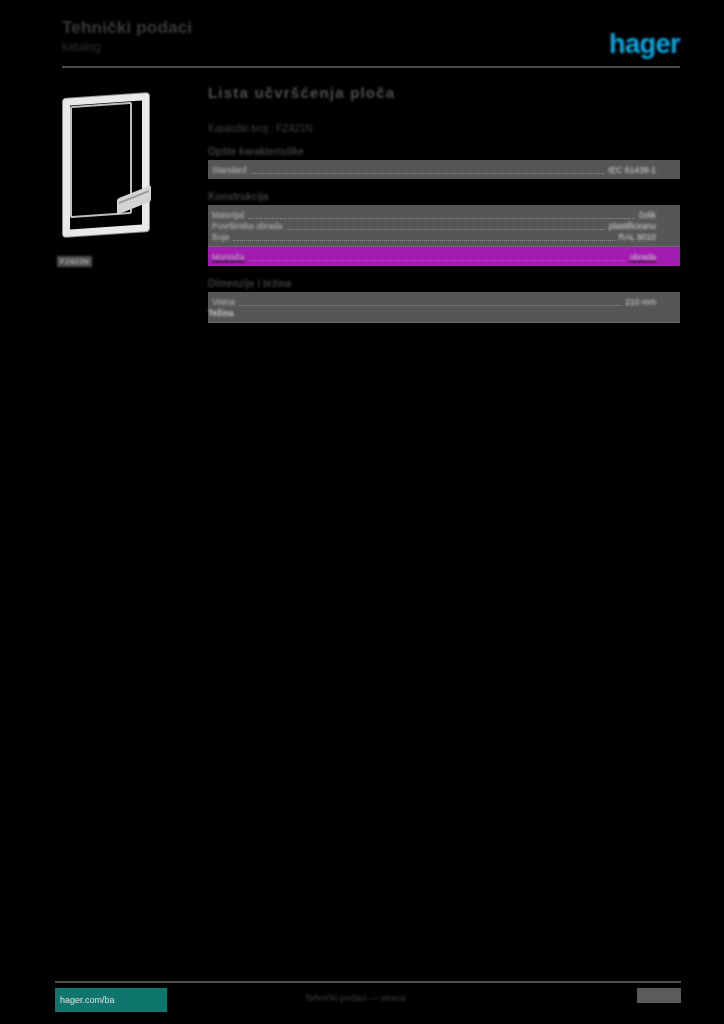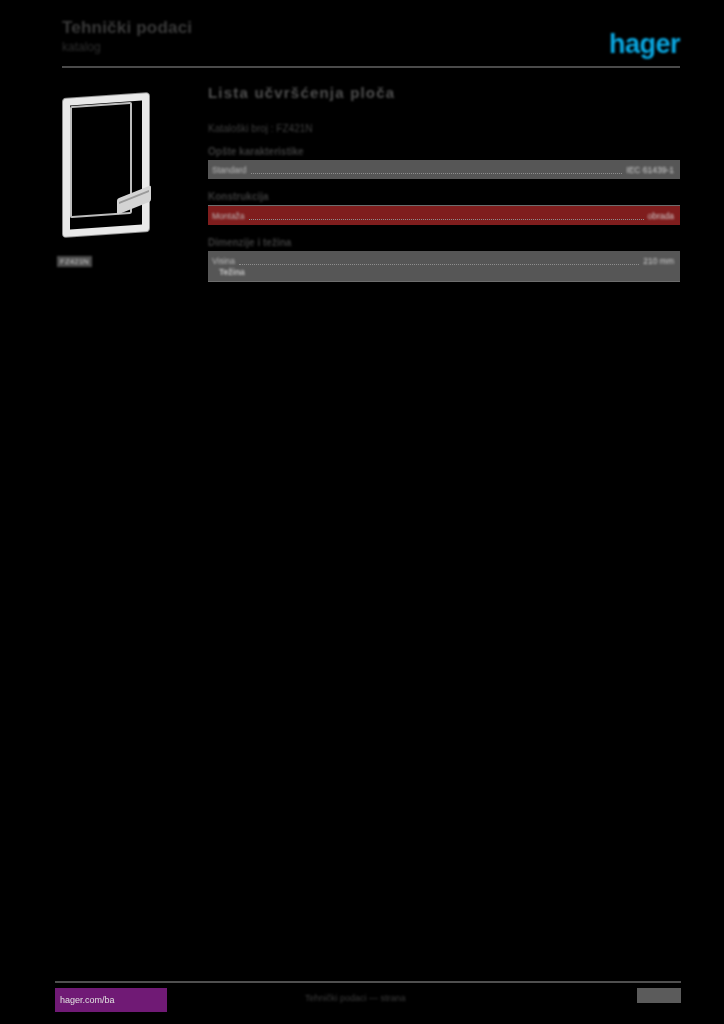--- a/index.html
+++ b/index.html
@@ -164,21 +164,22 @@
     color: #3c3c3c;
     filter: blur(1.1px);
     margin-bottom: 3px;
     white-space: nowrap;
   }
   .band {
     background: #565656;
     padding: 4px 0;
   }
   .band-alt {
-    background: #7f1d1d;
+    background: #a21caf;
+    text-decoration: underline;
   }
   .row {
     position: relative;
     height: 11px;
     display: flex;
     align-items: center;
   }
   .row-label {
     font-size: 8.5px;
     color: #bdbdbd;
@@ -190,29 +191,29 @@
   .dots {
     flex: 1 1 auto;
     border-bottom: 1px dotted #8e8e8e;
     margin: 0 4px;
     height: 7px;
   }
   .row-value {
     font-size: 8.5px;
     color: #d2d2d2;
     white-space: nowrap;
-    padding-right: 6px;
+    padding-right: 24px;
     filter: blur(0.9px);
     flex: 0 0 auto;
   }
   .row-plain {
     font-size: 8.5px;
     color: #c4c4c4;
     white-space: nowrap;
-    padding-left: 11px;
+    padding-left: 0;
     filter: blur(0.9px);
     font-weight: bold;
   }
   .divider-line {
     height: 1px;
     background: #6d6d6d;
     margin: 0;
   }
 
   
@@ -223,21 +224,21 @@
     width: 626px;
     height: 2px;
     background: #4f4f4f;
   }
   .footer-url {
     position: absolute;
     left: 55px;
     top: 988px;
     width: 112px;
     height: 24px;
-    background: #701a75;
+    background: #0f766e;
     display: flex;
     align-items: center;
   }
   .footer-url span {
     font-size: 9px;
     color: #e0e0e0;
     padding-left: 5px;
     filter: blur(0.7px);
   }
   .footer-center {
@@ -287,20 +288,37 @@
         <div class="row">
           <span class="row-label">Standard</span>
           <span class="dots"></span>
           <span class="row-value">IEC 61439-1</span>
         </div>
       </div>
     </div>
 
     <div class="section">
       <div class="section-head">Konstrukcija</div>
+      <div class="band">
+        <div class="row">
+          <span class="row-label">Materijal</span>
+          <span class="dots"></span>
+          <span class="row-value">čelik</span>
+        </div>
+        <div class="row">
+          <span class="row-label">Površinska obrada</span>
+          <span class="dots"></span>
+          <span class="row-value">plastificirano</span>
+        </div>
+        <div class="row">
+          <span class="row-label">Boja</span>
+          <span class="dots"></span>
+          <span class="row-value">RAL 9010</span>
+        </div>
+      </div>
       <div class="divider-line"></div>
       <div class="band band-alt">
         <div class="row">
           <span class="row-label">Montaža</span>
           <span class="dots"></span>
           <span class="row-value">obrada</span>
         </div>
       </div>
     </div>
 

